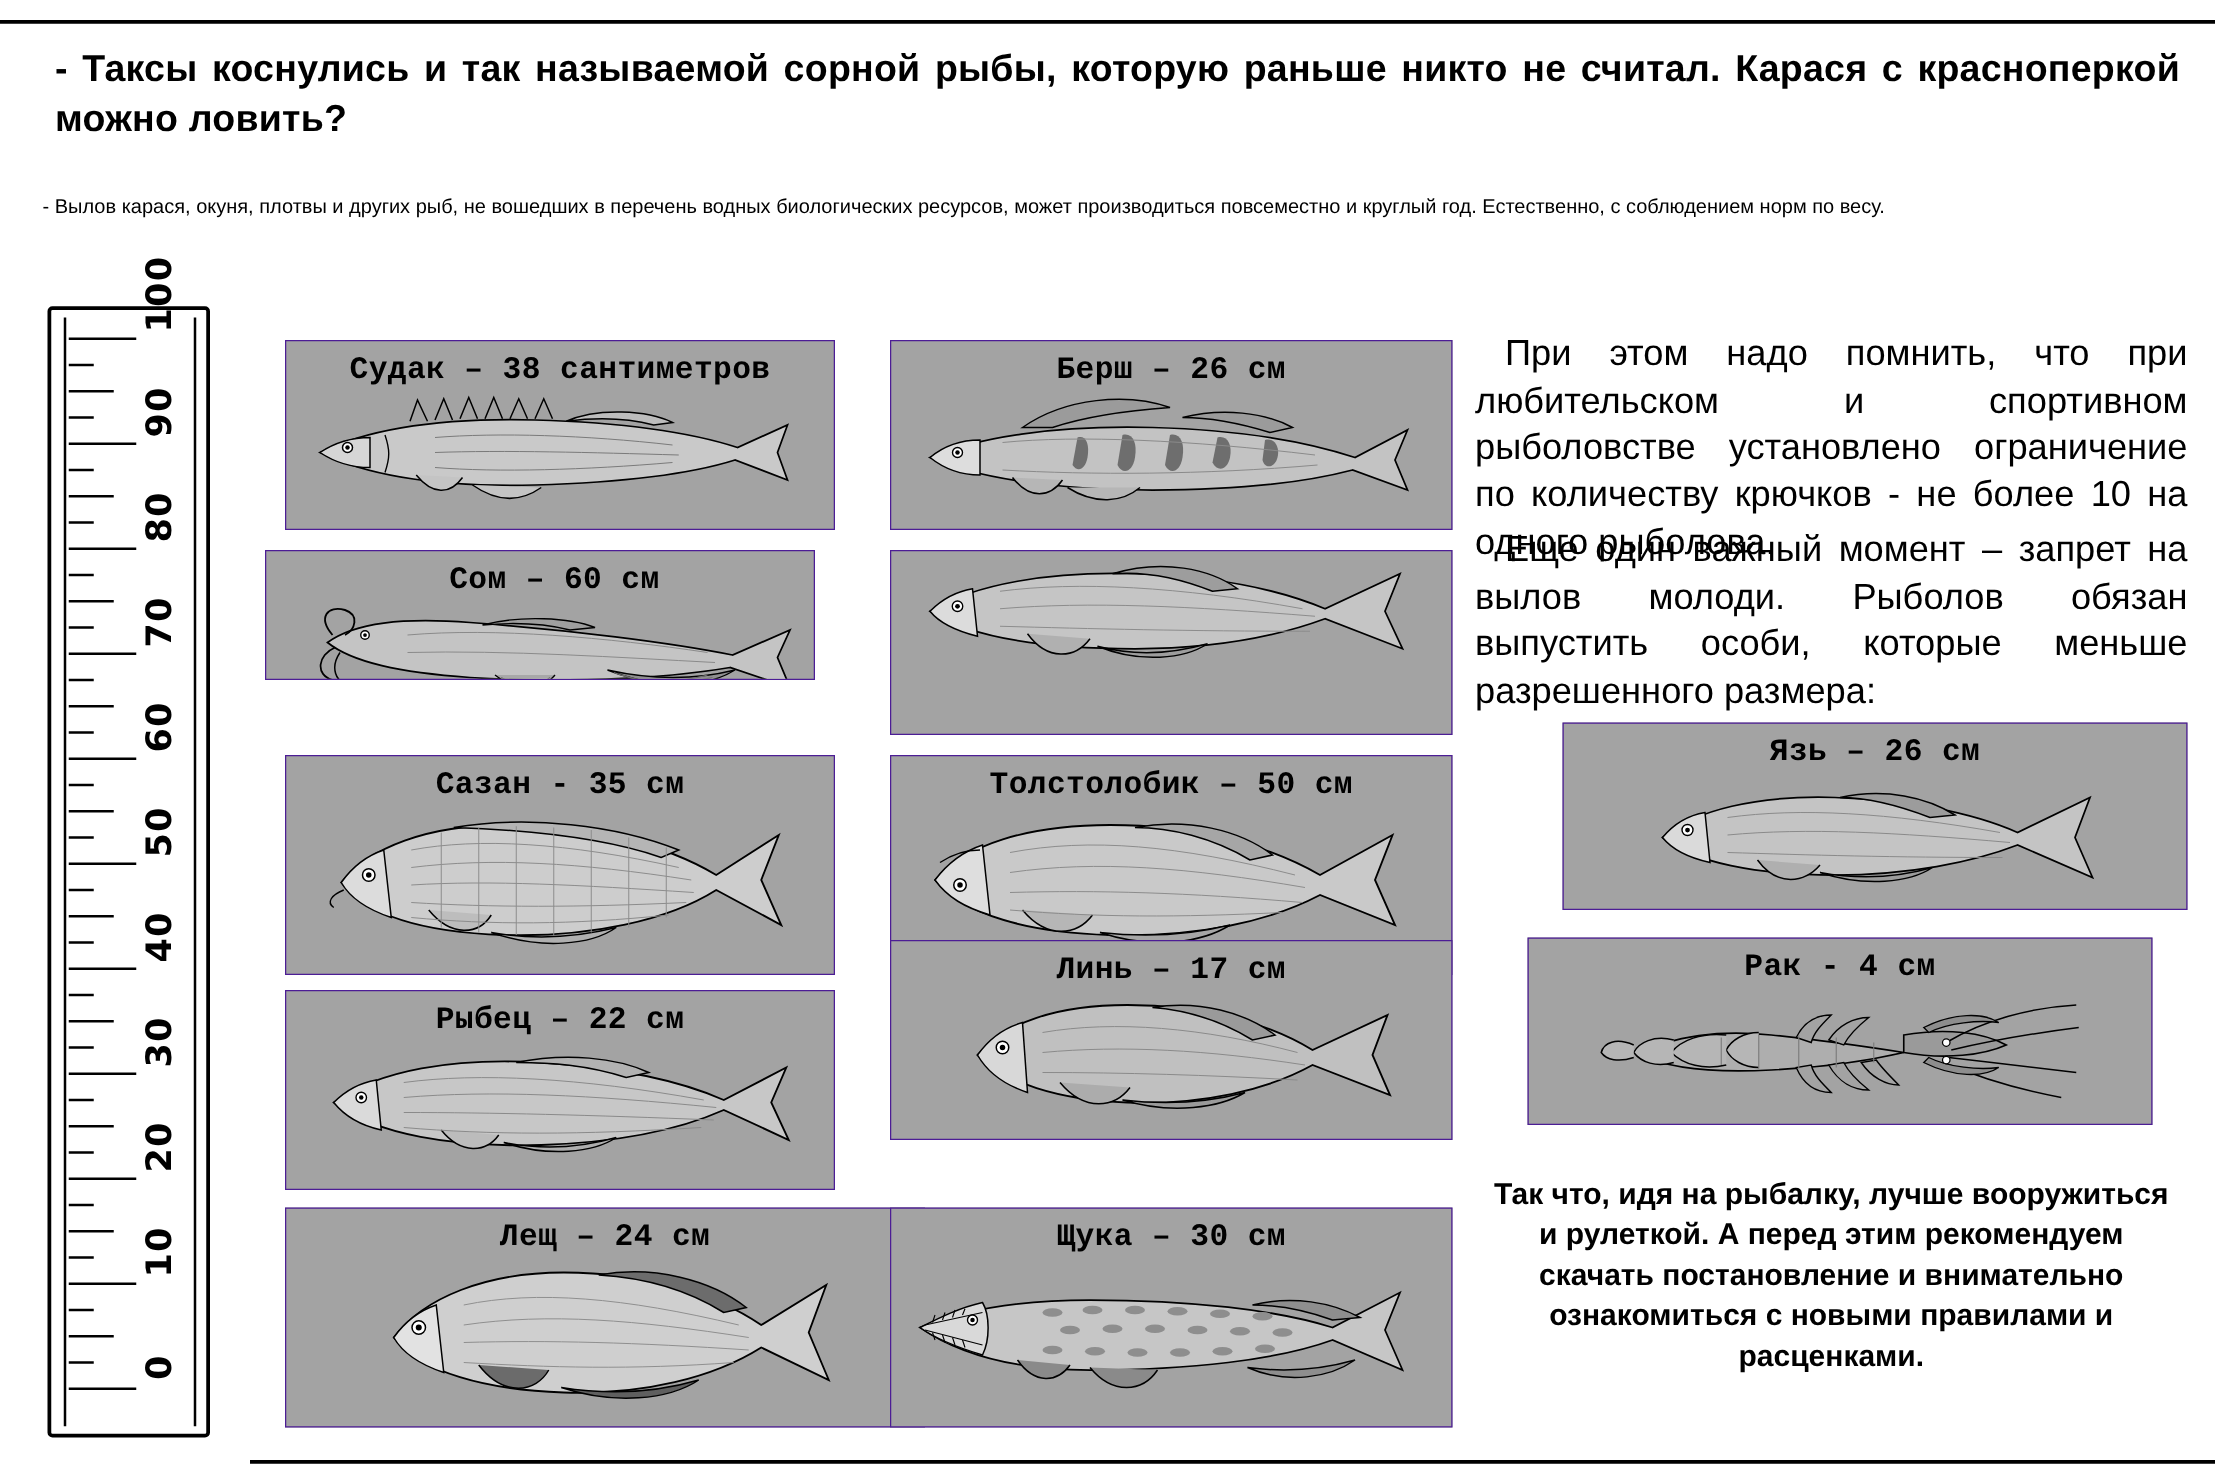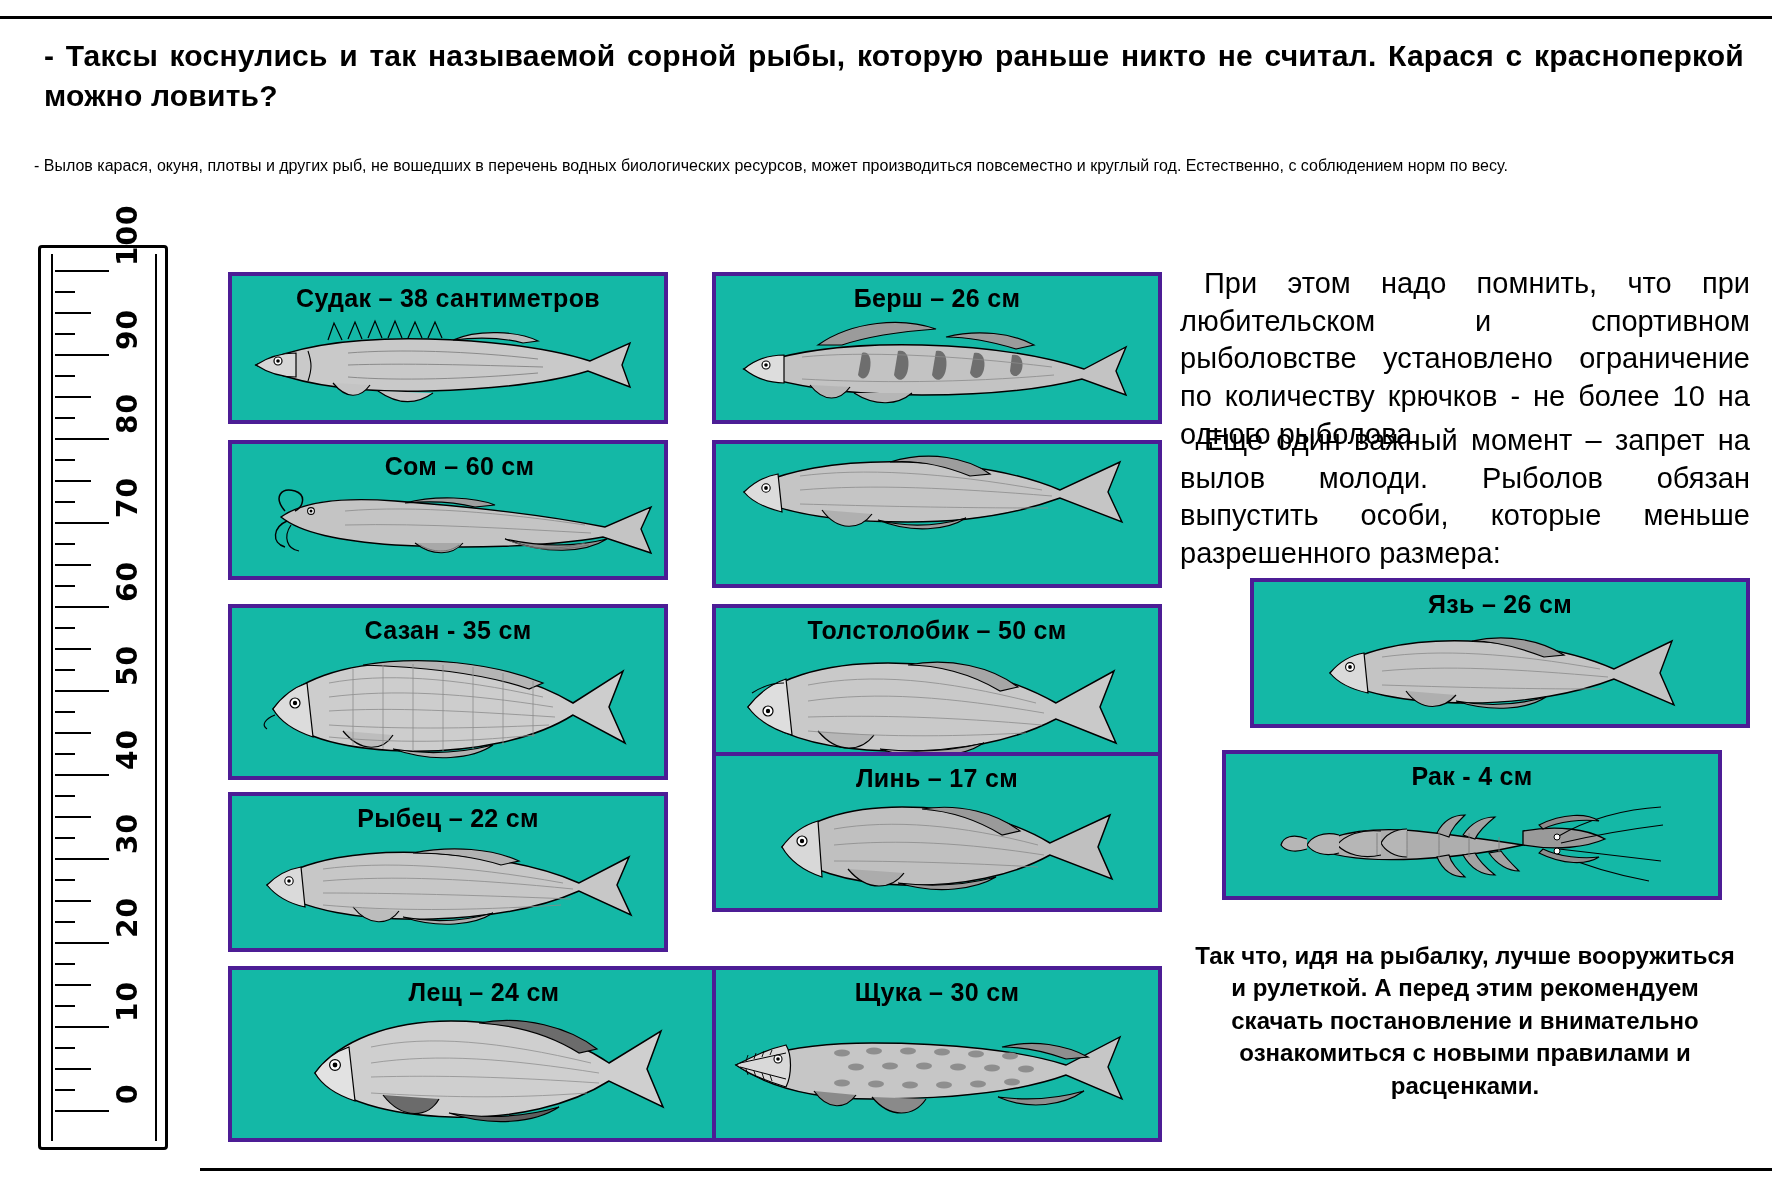--- a/index.html
+++ b/index.html
@@ -98,24 +98,25 @@
     font-family: "DejaVu Sans", sans-serif;
     transform: rotate(-90deg);
     transform-origin: left top;
     white-space: nowrap;
     letter-spacing: 1px;
   }
 
   
   .card {
     position: absolute;
-    border: 4px solid #4c1d95;
+    border: 1px solid #4c1d95;
     box-sizing: border-box;
-    background: #14b8a6;
+    background: #a3a3a3;
     overflow: hidden;
+    font-family: Liberation Mono, monospace;
   }
   .card-title {
     text-align: center;
     font-size: 25px;
     font-weight: bold;
     padding-top: 8px;
     letter-spacing: 0.3px;
   }
   .fish-art {
     display: block;
@@ -243,21 +244,21 @@
       <circle cx="40" cy="48" r="1.8" fill="#000"></circle>
       <path d="M70,38 C74,50 74,56 70,68" fill="none" stroke="#000" stroke-width="1.1"></path>
       <g stroke="#7a7a7a" stroke-width="0.8" fill="none">
         <path d="M110,40 C160,36 230,38 300,46"></path>
         <path d="M110,52 C165,50 235,52 305,54"></path>
         <path d="M110,64 C160,68 230,66 300,60"></path>
       </g>
     </svg>
   </div>
 
-  <div class="card" style="left:228px; top:440px; width:440px; height:140px;padding-left:23px;">
+  <div class="card" style="left:212px; top:440px; width:440px; height:104px;padding-left:23px;">
     <div class="card-title">Сом – 60 см</div>
     <svg class="fish-art" width="420" height="86" viewBox="0 0 420 86">
       <path d="M26,36 C48,20 86,16 140,20 C220,26 300,36 350,46 L396,26 L386,48 L396,72 L348,56 C290,66 210,68 140,64 C84,60 46,52 26,36 Z" fill="#c4c4c4" stroke="#000" stroke-width="1.4"></path>
       <path d="M30,30 C18,16 26,6 40,10 C52,14 48,26 40,30" fill="none" stroke="#000" stroke-width="1.5"></path>
       <path d="M32,40 C18,46 16,62 30,66" fill="none" stroke="#000" stroke-width="1.4"></path>
       <path d="M36,44 C28,56 32,68 44,70" fill="none" stroke="#000" stroke-width="1.2"></path>
       <circle cx="56" cy="30" r="3.4" fill="#fff" stroke="#000" stroke-width="1.1"></circle>
       <circle cx="56" cy="30" r="1.5" fill="#000"></circle>
       <path d="M150,22 C180,14 220,16 240,24 L220,26 C196,20 172,20 150,22 Z" fill="#9f9f9f" stroke="#000" stroke-width="1.1"></path>
       <path d="M250,58 C290,74 330,72 352,58 C320,66 286,66 250,58 Z" fill="#8f8f8f" stroke="#000" stroke-width="1.1"></path>

